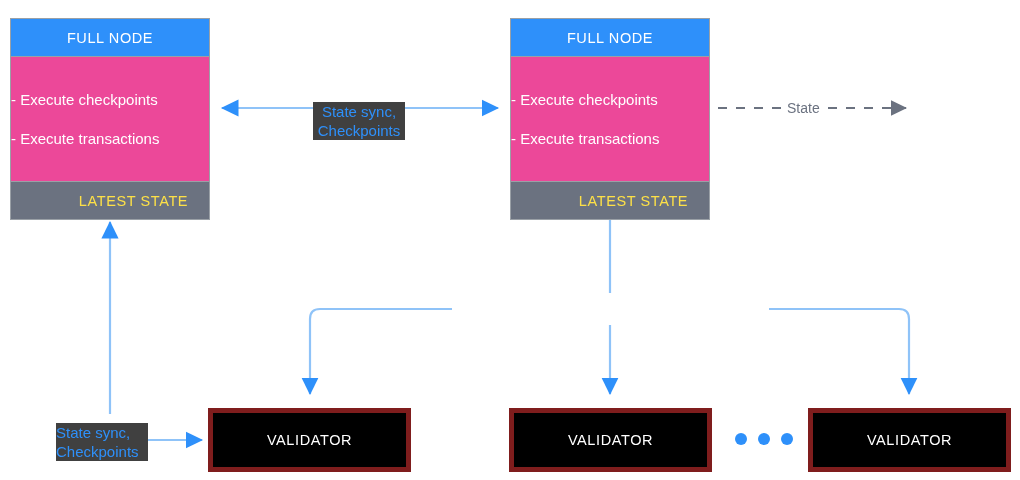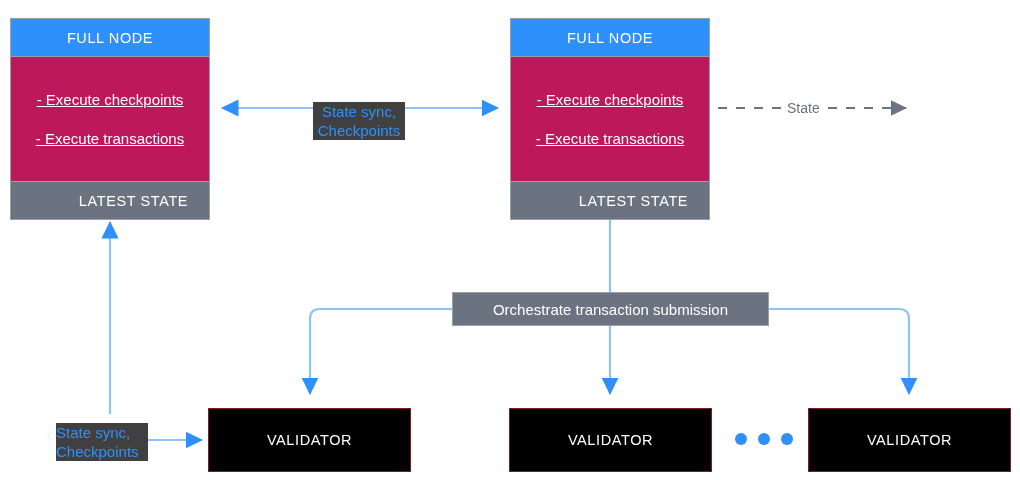--- a/index.html
+++ b/index.html
@@ -43,39 +43,38 @@
     color: #ffffff;
     font-size: 14.5px;
     letter-spacing: 0.6px;
     display: flex;
     align-items: center;
     justify-content: center;
     border-bottom: 1px solid #9aa0a6;
   }
   .node-body {
     box-sizing: border-box;
-    background: #be185d;
+    background: #ec4899;
     color: #ffffff;
     height: 124px;
     display: flex;
     flex-direction: column;
-    align-items: center;
+    align-items: flex-start;
     justify-content: center;
     gap: 22px;
-    text-decoration: underline;
   }
   .node-body-line {
     font-size: 15px;
     white-space: nowrap;
   }
   .node-footer {
     box-sizing: border-box;
     height: 38px;
     background: #6B7280;
-    color: #ffffff;
+    color: #fde047;
     font-size: 14.5px;
     letter-spacing: 0.6px;
     display: flex;
     align-items: center;
     justify-content: center;
     border-top: 1px solid #9aa0a6;
     padding-left: 47px;
   }
 
   
@@ -90,21 +89,21 @@
     align-items: center;
     justify-content: center;
     z-index: 3;
   }
 
   
   .validator {
     position: absolute;
     box-sizing: border-box;
     background: #000000;
-    border: 1px solid #7f1d1d;
+    border: 5px solid #7f1d1d;
     color: #ffffff;
     font-size: 14.5px;
     letter-spacing: 0.6px;
     display: flex;
     align-items: center;
     justify-content: center;
     z-index: 3;
   }
 
   
@@ -217,23 +216,20 @@
     <div>Checkpoints</div>
   </div>
 
   <div class="rpc-label" style="left:786px; top:100px;">State</div>
 
   <div class="wire-label" style="left:56px; top:411px; width:92px; text-align:left;">
     <div>State sync,</div>
     <div>Checkpoints</div>
   </div>
 
-  <div class="orchestrate" style="left:452px; top:292px; width:317px; height:34px;">
-    <span>Orchestrate transaction submission</span>
-  </div>
 
   <div class="validator" style="left:208px; top:408px; width:203px; height:64px;">
     <span>VALIDATOR</span>
   </div>
 
   <div class="validator" style="left:509px; top:408px; width:203px; height:64px;">
     <span>VALIDATOR</span>
   </div>
 
   <div class="validator" style="left:808px; top:408px; width:203px; height:64px;">

